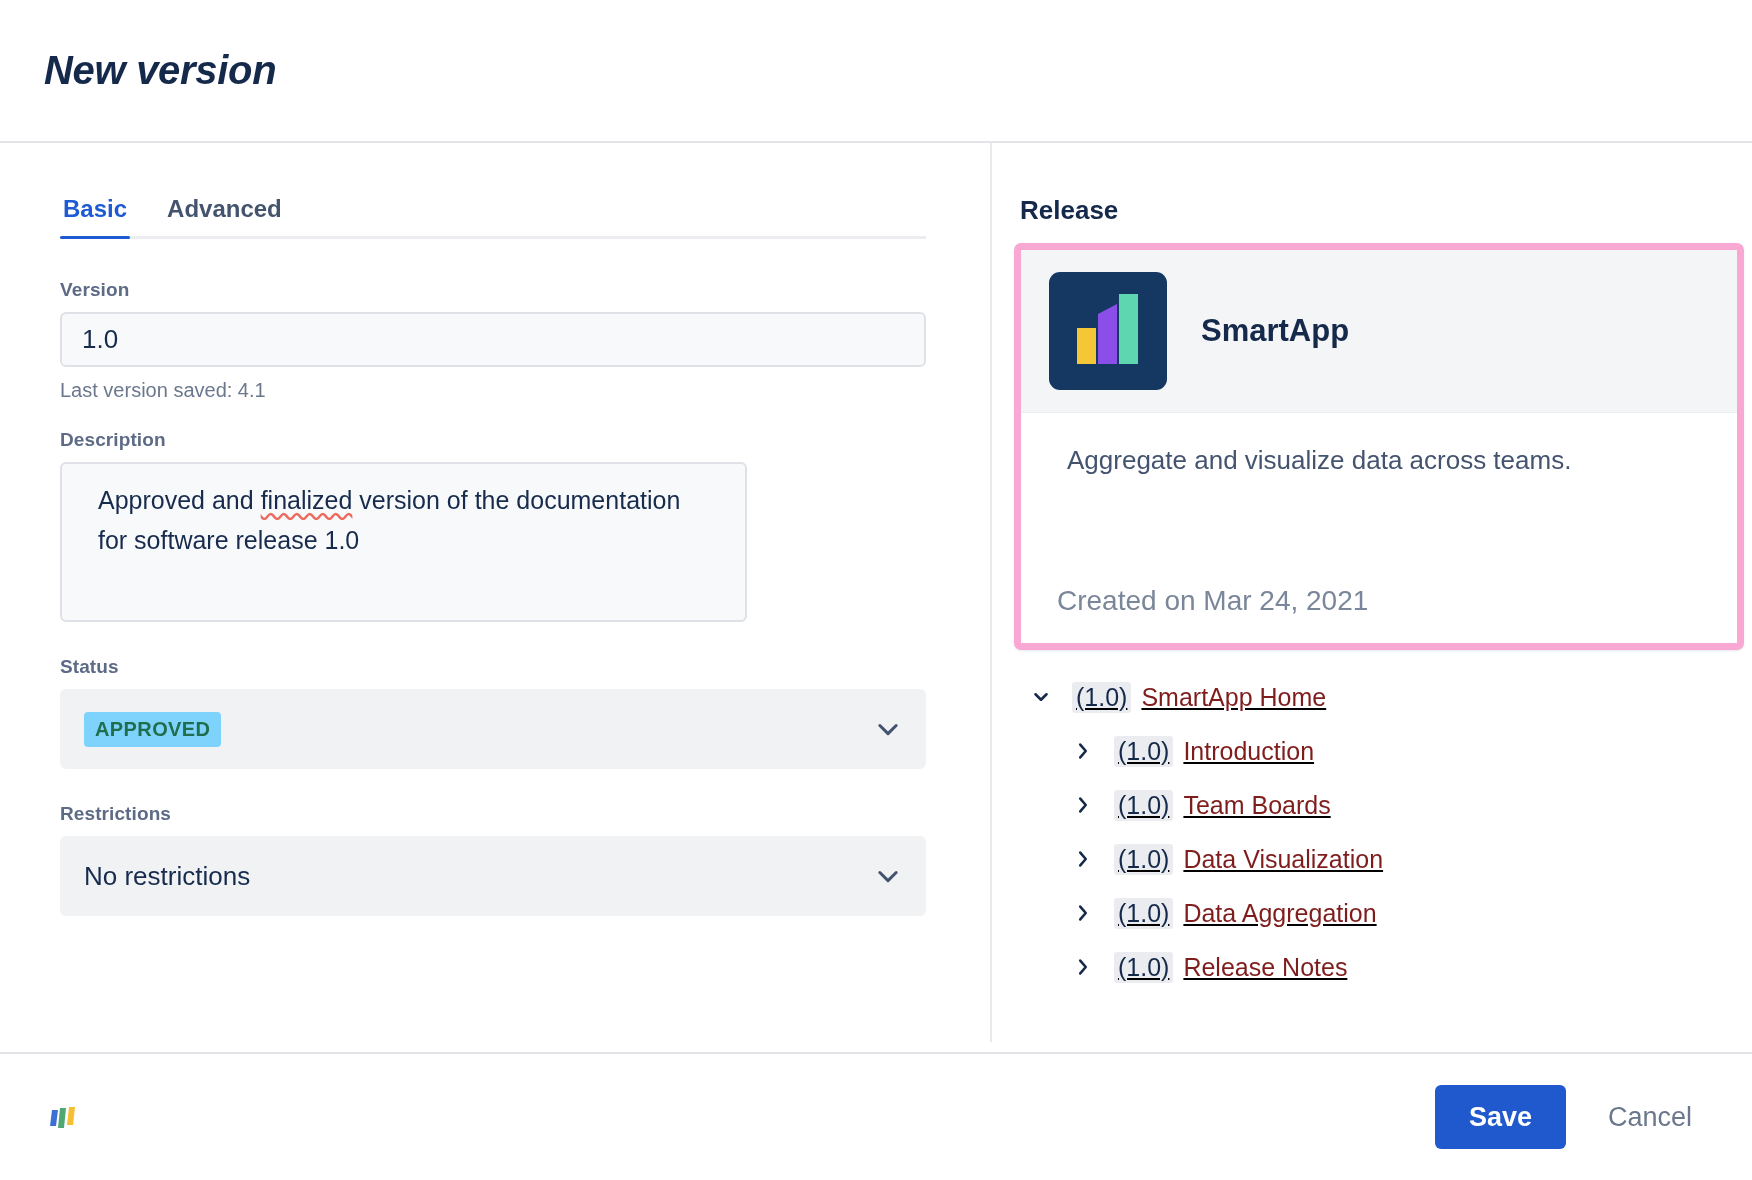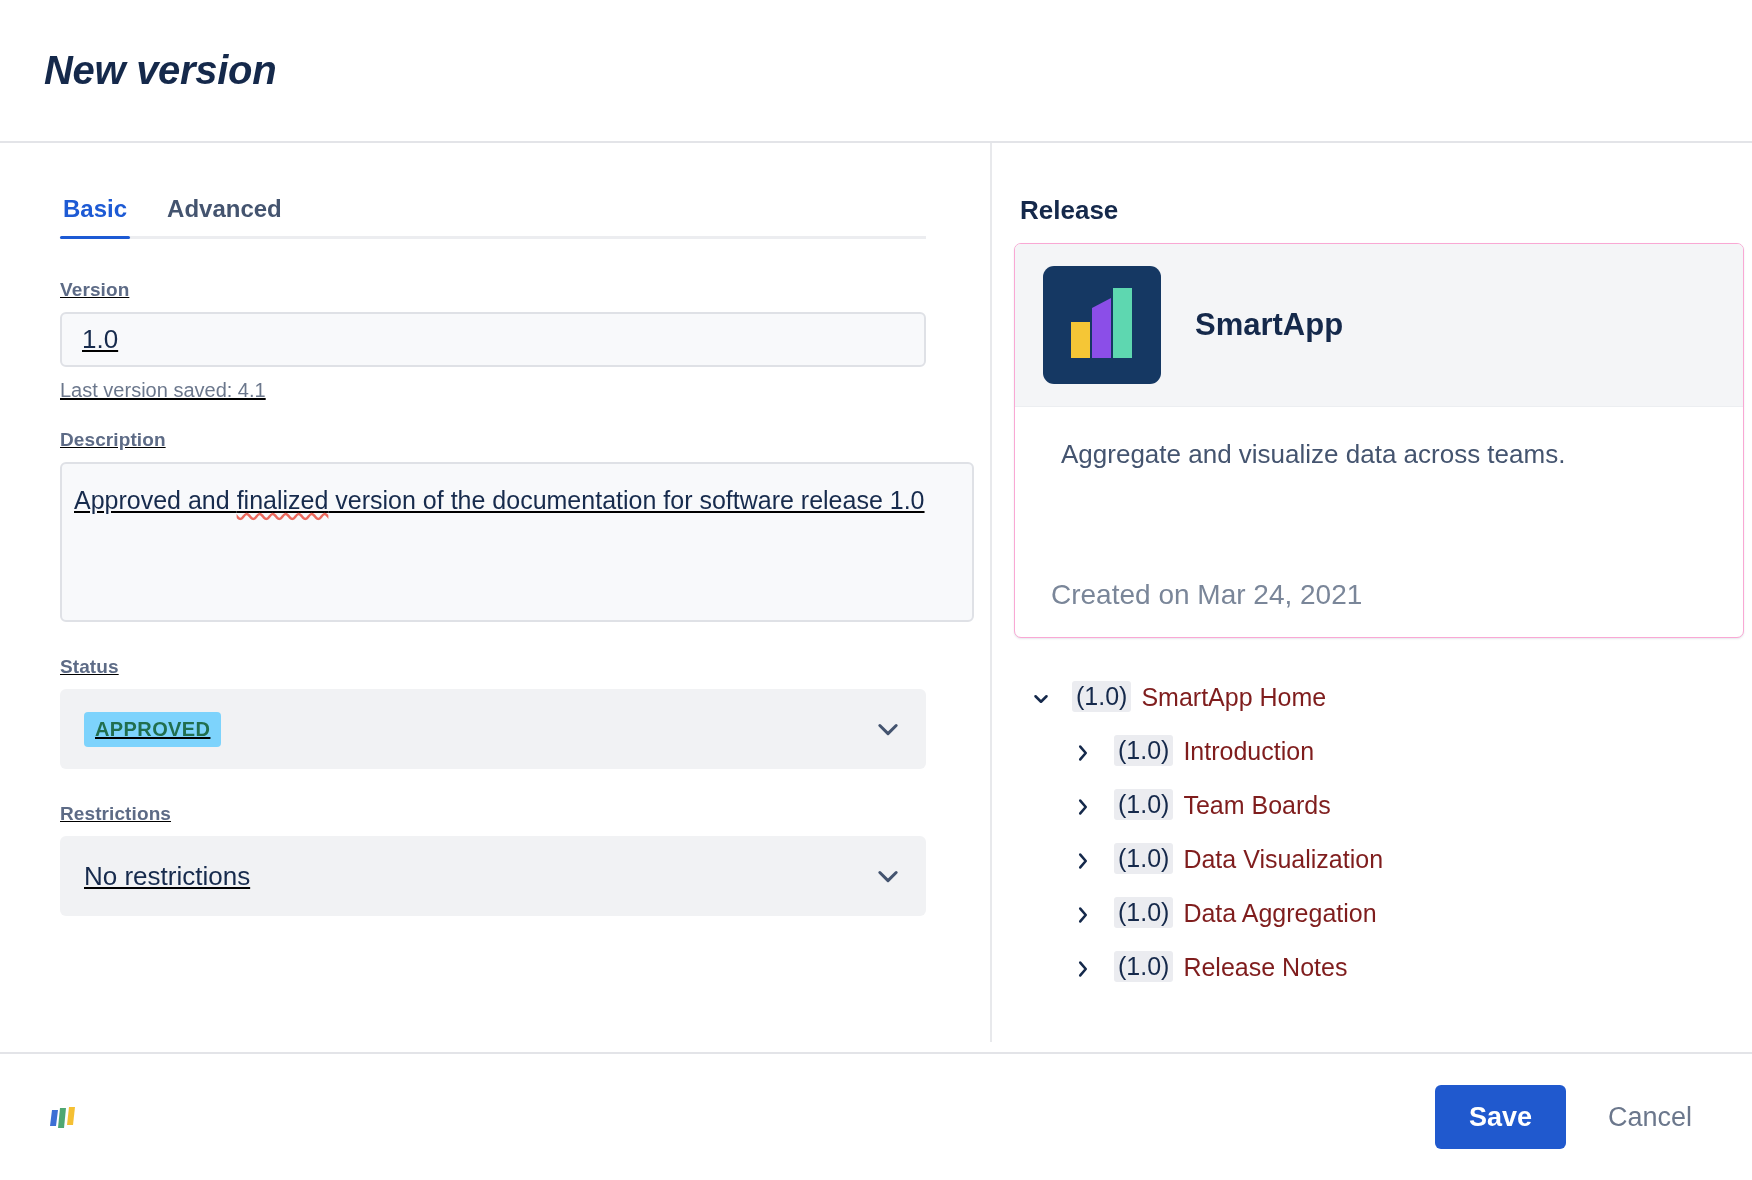--- a/index.html
+++ b/index.html
@@ -94,21 +94,21 @@
     content: "";
     position: absolute;
     left: 0; right: 0;
     bottom: -3px;
     height: 3px;
     background: #1d5ad4;
     border-radius: 2px;
   }
 
   
-  .field { margin-bottom: 8px; text-decoration: underline; }
+  .field { margin-bottom: 8px; }
   .field-label {
     font-size: 19px;
     font-weight: 700;
     color: #5d6b86;
     margin-bottom: 11px;
     letter-spacing: 0.1px;
   }
 
   .text-input {
     width: 866px;
@@ -125,26 +125,26 @@
   }
 
   .helper-text {
     font-size: 20px;
     color: #6b778c;
     margin-top: 12px;
     margin-bottom: 27px;
   }
 
   .textarea-box {
-    width: 914px;
+    width: 687px;
     height: 160px;
     background: #f8f9fb;
     border: 2px solid #dfe1e6;
     border-radius: 6px;
-    padding: 17px 12px;
+    padding: 17px 36px;
     font-size: 25px;
     line-height: 1.58;
     color: #172b4d;
     font-family: inherit;
     overflow: hidden;
   }
   .misspelled {
     text-decoration: underline wavy #ec6a5e;
     text-decoration-skip-ink: none;
     text-underline-offset: 3px;
@@ -189,21 +189,21 @@
   .preview-heading {
     font-size: 26px;
     font-weight: 700;
     color: #15294b;
     margin-left: 6px;
     margin-bottom: 17px;
   }
 
   .preview-card {
     width: 730px;
-    border: 1px solid #f9a8d4;
+    border: 7px solid #f9a8d4;
     border-radius: 7px;
     background: #ffffff;
     box-shadow: 0 1px 2px rgba(9,30,66,0.10);
     overflow: hidden;
   }
   .preview-card-top {
     background: #f4f5f7;
     padding: 22px 28px;
     display: flex;
     align-items: center;
@@ -245,23 +245,24 @@
     color: #7a8699;
   }
 
   
   .tree {
     margin-top: 20px;
     margin-left: 14px;
   }
   .tree-row {
     display: flex;
-    align-items: flex-end;
+    align-items: center;
     height: 54px;
     cursor: pointer;
+    text-decoration: underline;
   }
   .tree-row.child { padding-left: 42px; }
   .tree-toggle {
     width: 26px;
     height: 26px;
     flex: 0 0 26px;
     margin-right: 18px;
     display: flex;
     align-items: center;
     justify-content: center;

